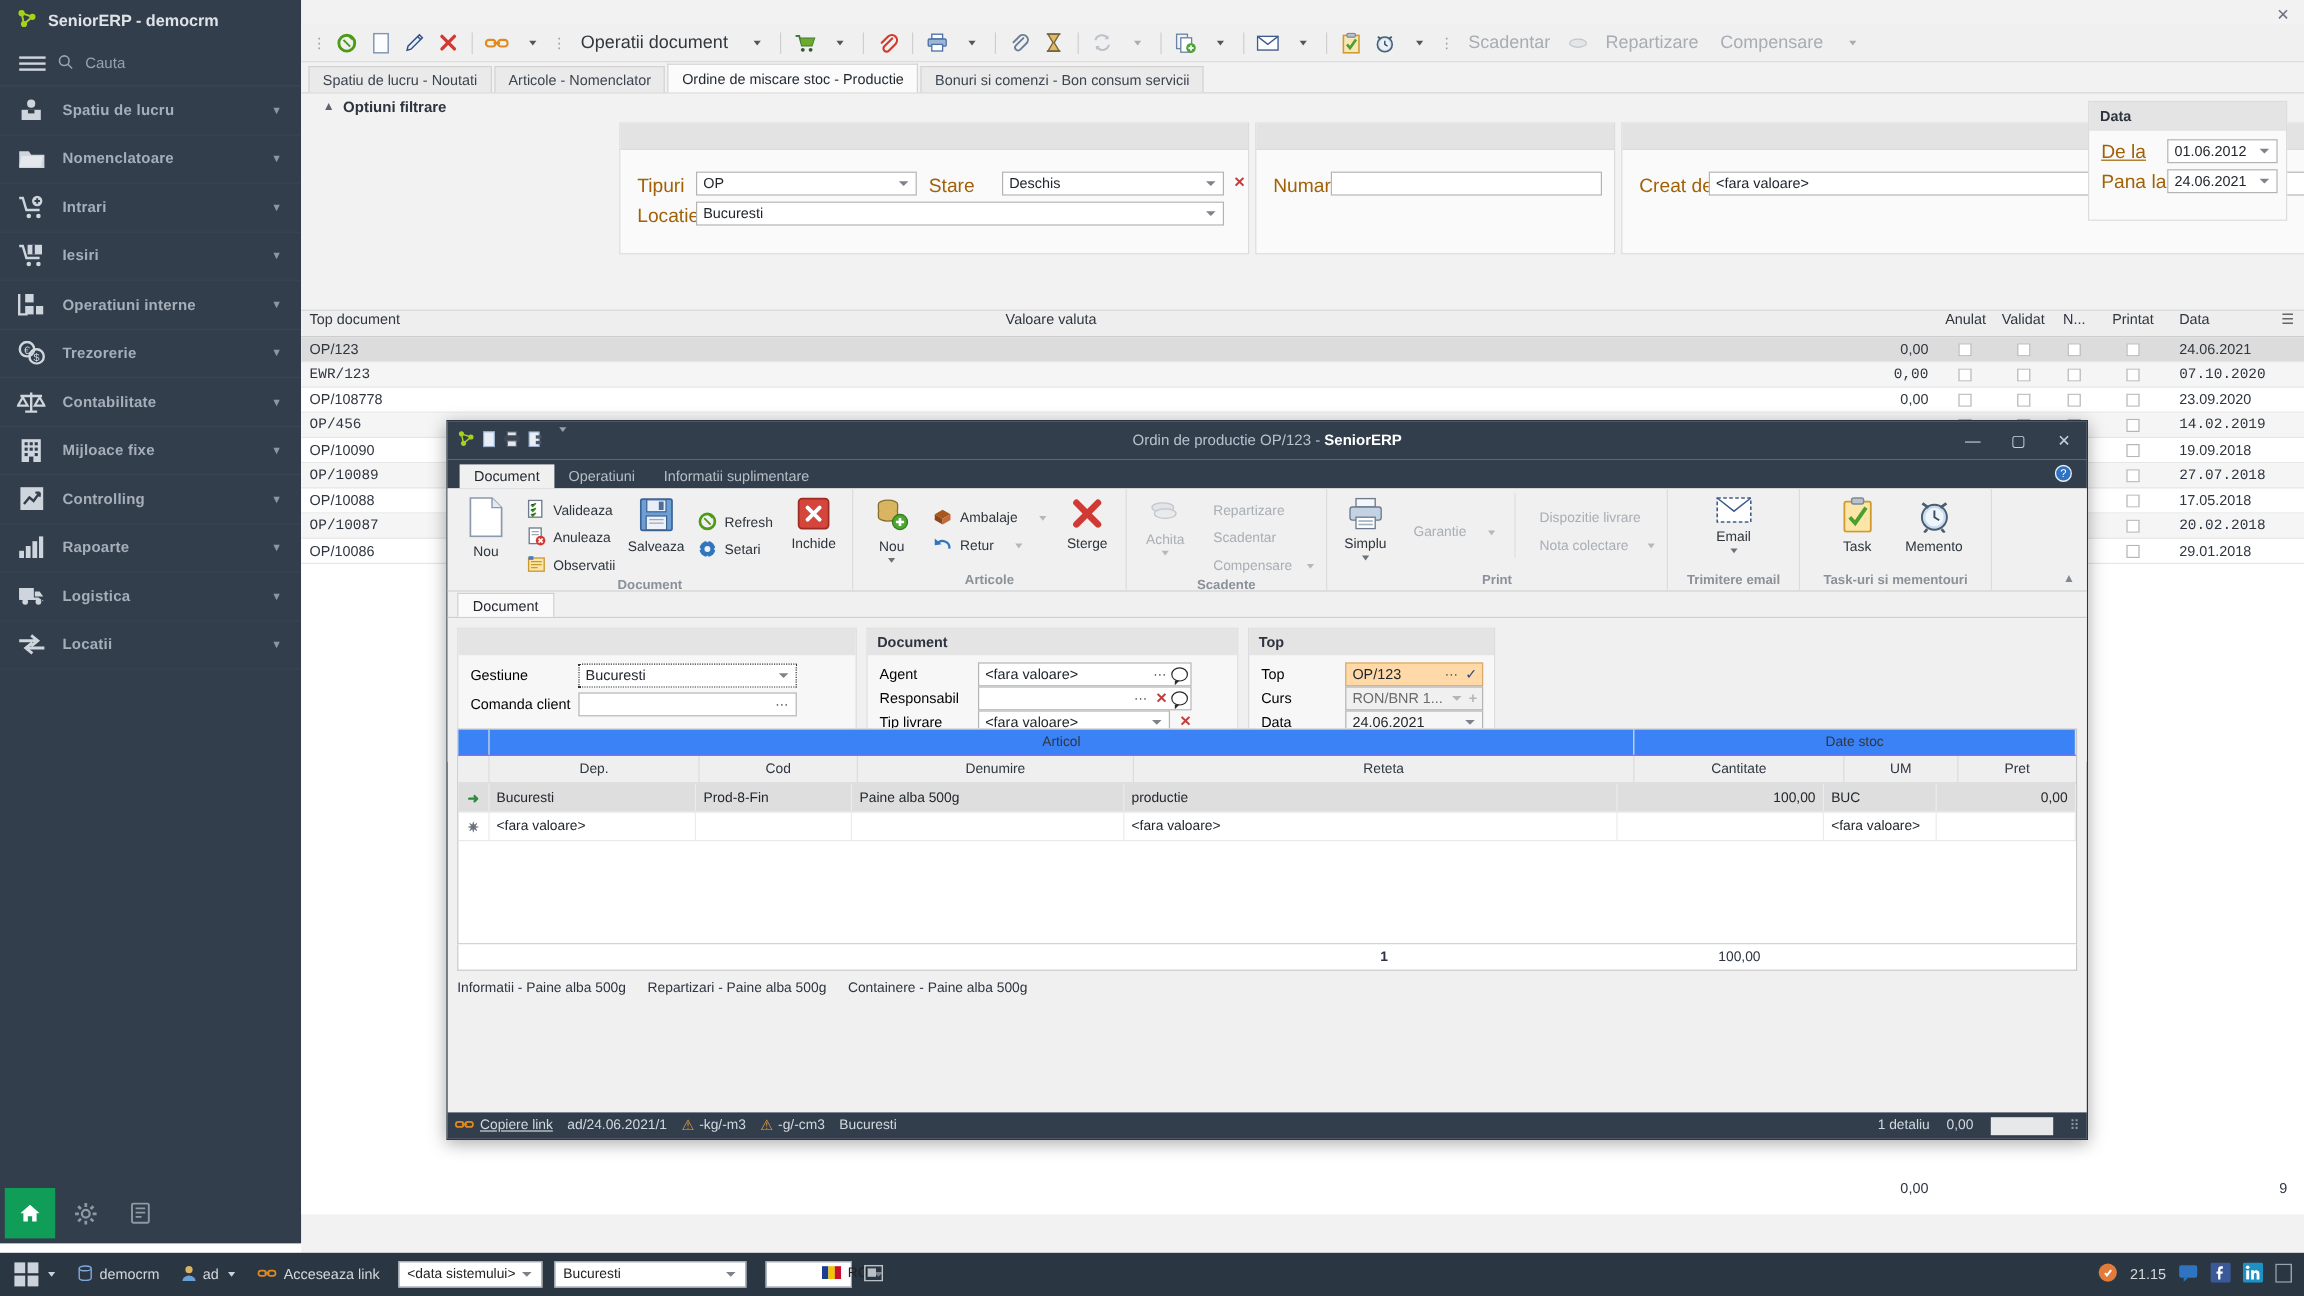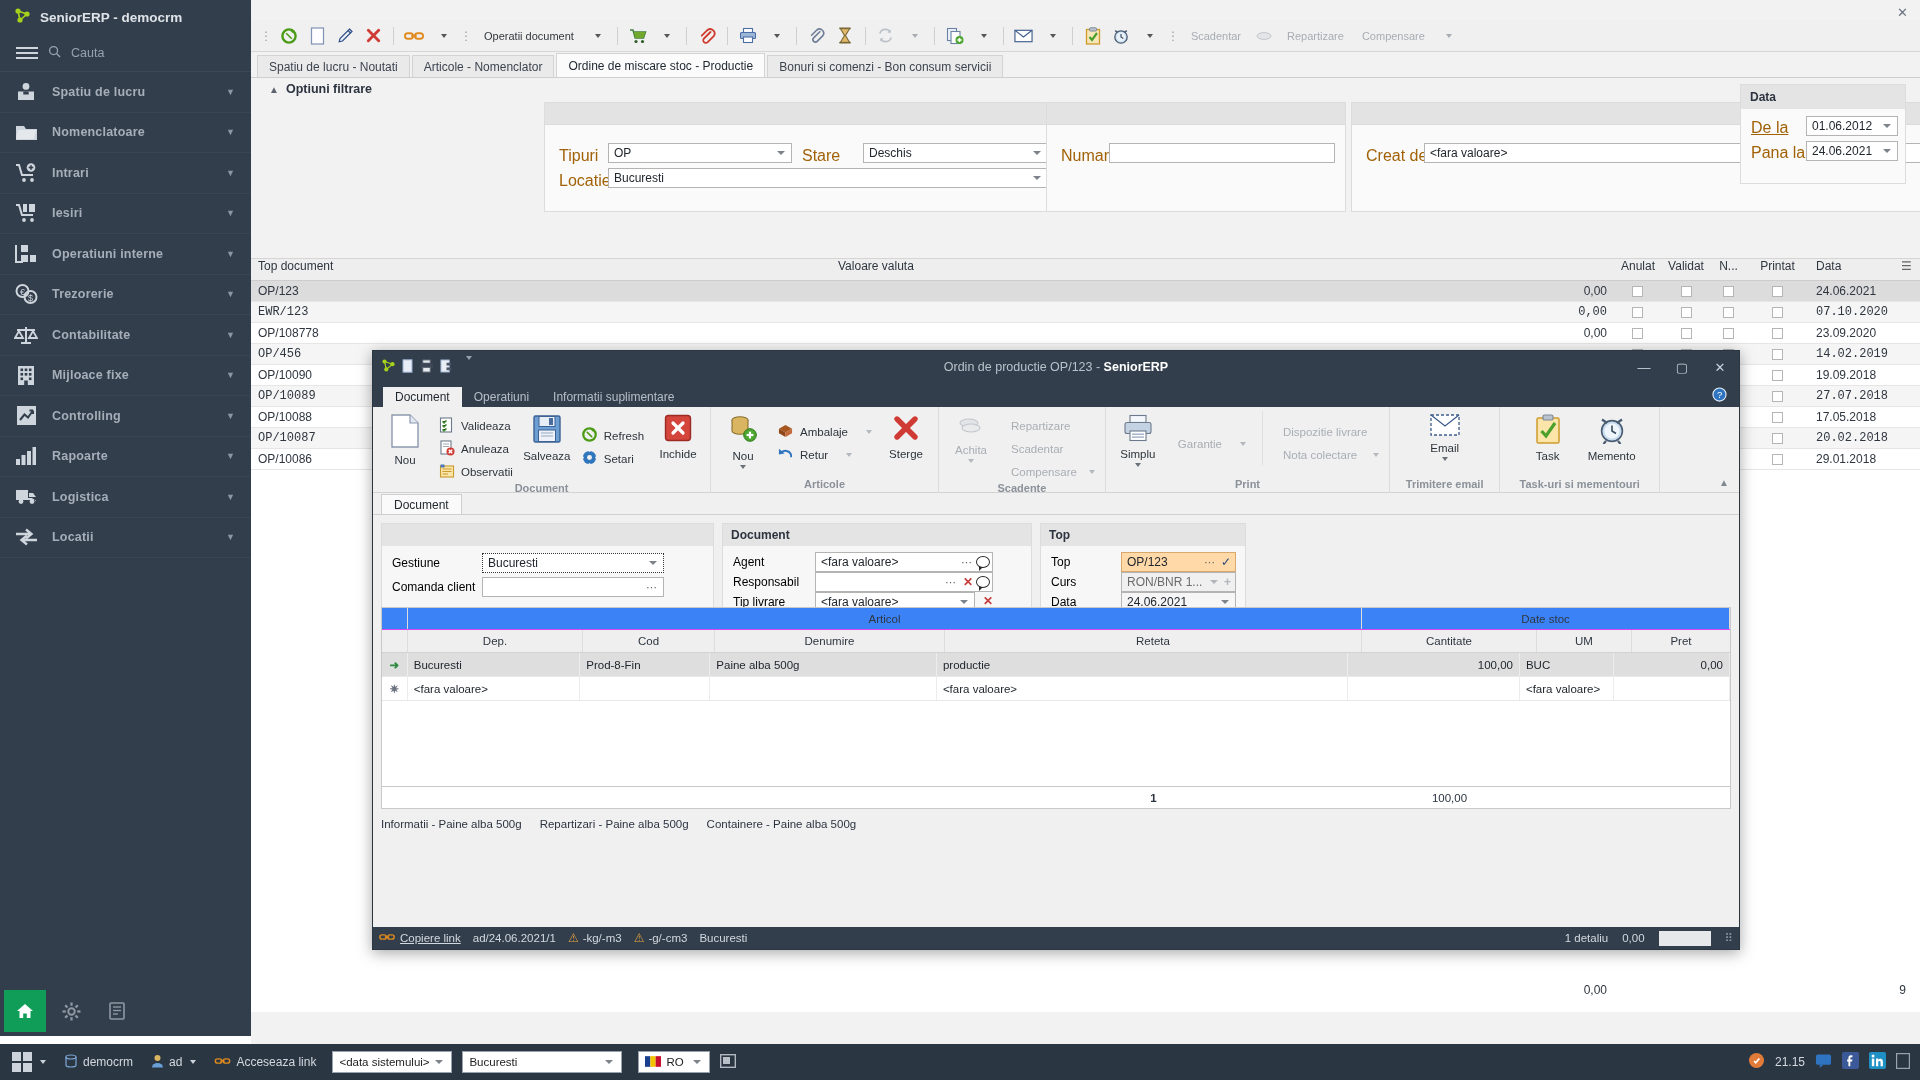--- a/index.html
+++ b/index.html
@@ -61,21 +61,21 @@
   
   #main { position: absolute; left: 251px; top: 0; width: 1669px; height: 1044px; background: #f2f2f2; }
   #apptoolbar {
     position: absolute; left: 0; top: 20px; width: 1669px; height: 32px;
     background: #f0f0f0; border-bottom: 1px solid #d6d6d6;
     display: flex; align-items: center; padding-left: 6px; gap: 2px;
   }
   .tb-sep { width: 1px; height: 18px; background: #cfcfcf; margin: 0 5px; }
   .tb-grip { color: #9aa0a6; font-size: 12px; letter-spacing: -1px; padding: 0 3px; }
   .tbb { height: 26px; min-width: 26px; display: flex; align-items: center; justify-content: center; padding: 0 3px; }
-  .tbb.lbl { padding: 0 8px; font-size: 11px; color: #33383d; }
+  .tbb.lbl { padding: 0 8px; font-size: 15px; color: #33383d; }
   .caret { width: 0; height: 0; border-left: 3.5px solid transparent; border-right: 3.5px solid transparent; border-top: 4px solid #555; margin-left: 3px;}
   .caret.dim { border-top-color: #a8adb3; }
   .tbb.dim { color: #a8adb3; }
   
   #doctabs {
     position: absolute; left: 0; top: 52px; width: 1669px; height: 26px;
     background: #f2f2f2; display: flex; align-items: flex-end; padding-left: 6px;
     border-bottom: 1px solid #cfcfcf;
   }
   .dtab {
@@ -556,21 +556,21 @@
       </div>
     </div>
   <div id="tabclose">✕</div>
 
   <div id="filterbar">
     <div class="filt-head">
       <span class="chev-up">▲</span>
       <span>Optiuni filtrare</span>
     </div>
 
-    <div class="fgroup" style="left:265px; top:24px; width:525px; height:110px;margin-left:28px;">
+    <div class="fgroup" style="left:265px; top:24px; width:525px; height:110px;">
       <div class="fghdr"></div>
       <div style="position:absolute; left:14px; top:44px;" class="fld-lbl">Tipuri</div>
       <div class="ipt" style="position:absolute; left:63px; top:40px; width:184px;">
         <span class="val">OP</span>
         <span class="dd-arrow"></span>
       </div>
       <div style="position:absolute; left:257px; top:44px;" class="fld-lbl">Stare</div>
       <div class="ipt" style="position:absolute; left:318px; top:40px; width:185px;">
         <span class="val">Deschis</span>
         <span class="dd-arrow"></span>
@@ -1338,21 +1338,21 @@
     </div>
     <div class="tb-input" style="width:120px; margin-left:6px;">
       <span>&lt;data sistemului&gt;</span>
       <span class="dd-arrow"></span>
     </div>
     <div class="tb-input" style="width:160px; margin-left:8px;">
       <span>Bucuresti</span>
       <span class="dd-arrow"></span>
     </div>
     <div class="tb-input" style="width:72px; margin-left:14px;">
-      <span style="display:flex; gap:5px;">
+      <span style="display:flex; gap:5px;margin-left:40px;">
         <span>
           <svg width="16" height="11" viewBox="0 0 18 12">
               <rect x="0" y="0" width="6" height="12" fill="#1b3f8f"></rect>
               <rect x="6" y="0" width="6" height="12" fill="#f2c400"></rect>
               <rect x="12" y="0" width="6" height="12" fill="#c8102e"></rect>
             </svg>
         </span>
         <span>RO</span>
       </span>
       <span class="dd-arrow"></span>

